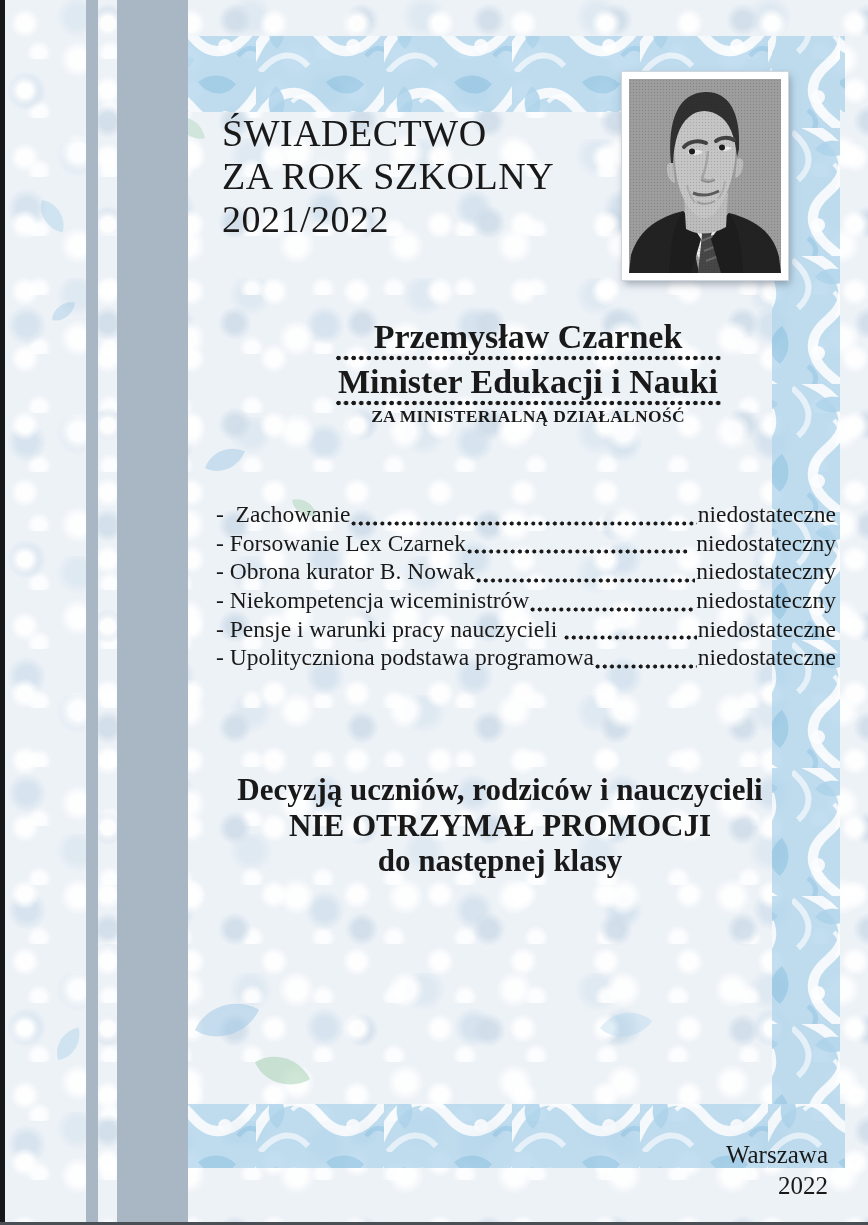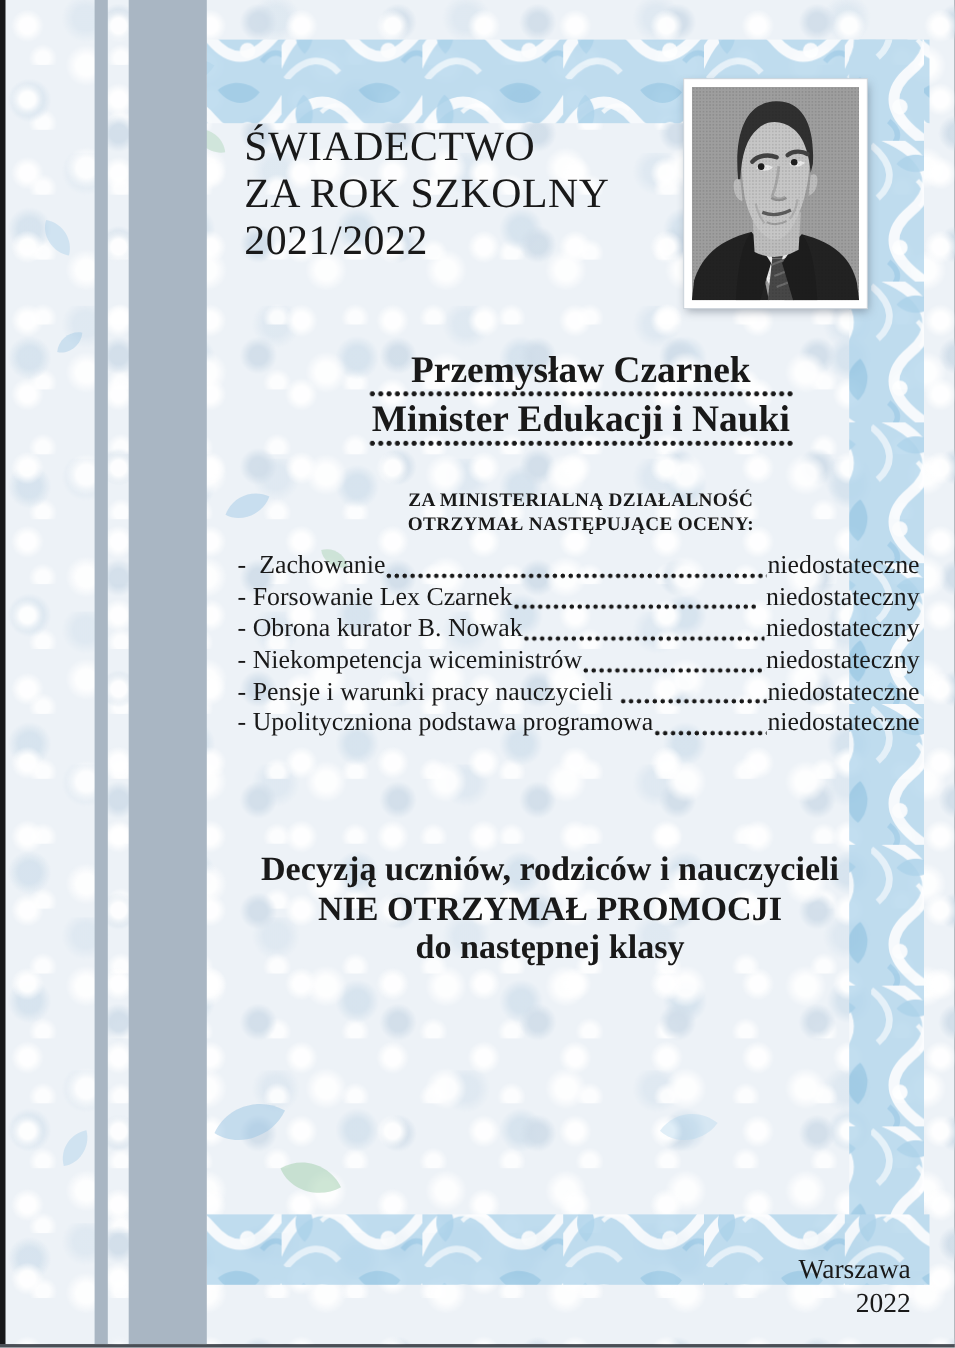--- a/index.html
+++ b/index.html
@@ -32,21 +32,21 @@
 
   .name-block{position:absolute;left:228px;top:318px;width:600px;text-align:center;z-index:3;}
   .name-line{font-weight:700;font-size:34px;line-height:37px;}
   .dotline{
     width:386px;height:8px;margin:-1px auto 0;
     background-image:radial-gradient(circle at 3.5px 4px,#191919 2px,rgba(0,0,0,0) 2.6px);
     background-size:7.6px 8px;background-repeat:repeat-x;
   }
   .role-line{font-weight:700;font-size:34px;line-height:37px;margin-top:1px;}
 
-  .subtitle{position:absolute;left:228px;top:444px;width:600px;text-align:center;z-index:3;
+  .subtitle{position:absolute;left:228px;top:406px;width:600px;text-align:center;z-index:3;
     font-weight:700;font-size:17.5px;line-height:21.5px;letter-spacing:.3px;}
 
   .grades{position:absolute;left:216px;top:501px;width:620px;z-index:3;font-size:23.5px;}
   .grade-row{display:flex;align-items:baseline;height:28.7px;}
   .subj,.grade{white-space:pre;}
   .leader{flex:1 1 auto;min-width:10px;align-self:stretch;position:relative;}
   .leader::after{
     content:"";position:absolute;left:1px;right:1px;bottom:4px;height:5px;
     background-image:radial-gradient(circle at 2.5px 2.5px,#191919 1.8px,rgba(0,0,0,0) 2.3px);
     background-size:7.2px 5px;background-repeat:repeat-x;
@@ -166,21 +166,20 @@
 
   <div class="name-block">
     <div class="name-line">Przemysław Czarnek</div>
     <div class="dotline"></div>
     <div class="role-line">Minister Edukacji i Nauki</div>
     <div class="dotline"></div>
   </div>
 
   <div class="subtitle">
     <div>ZA MINISTERIALNĄ DZIAŁALNOŚĆ</div>
-    <div>OTRZYMAŁ NASTĘPUJĄCE OCENY:</div>
   </div>
 
   <div class="grades">
     <div class="grade-row">
       <span class="subj">-  Zachowanie</span>
       <span class="leader"></span>
       <span class="grade">niedostateczne</span>
     </div>
     <div class="grade-row">
       <span class="subj">- Forsowanie Lex Czarnek</span>

